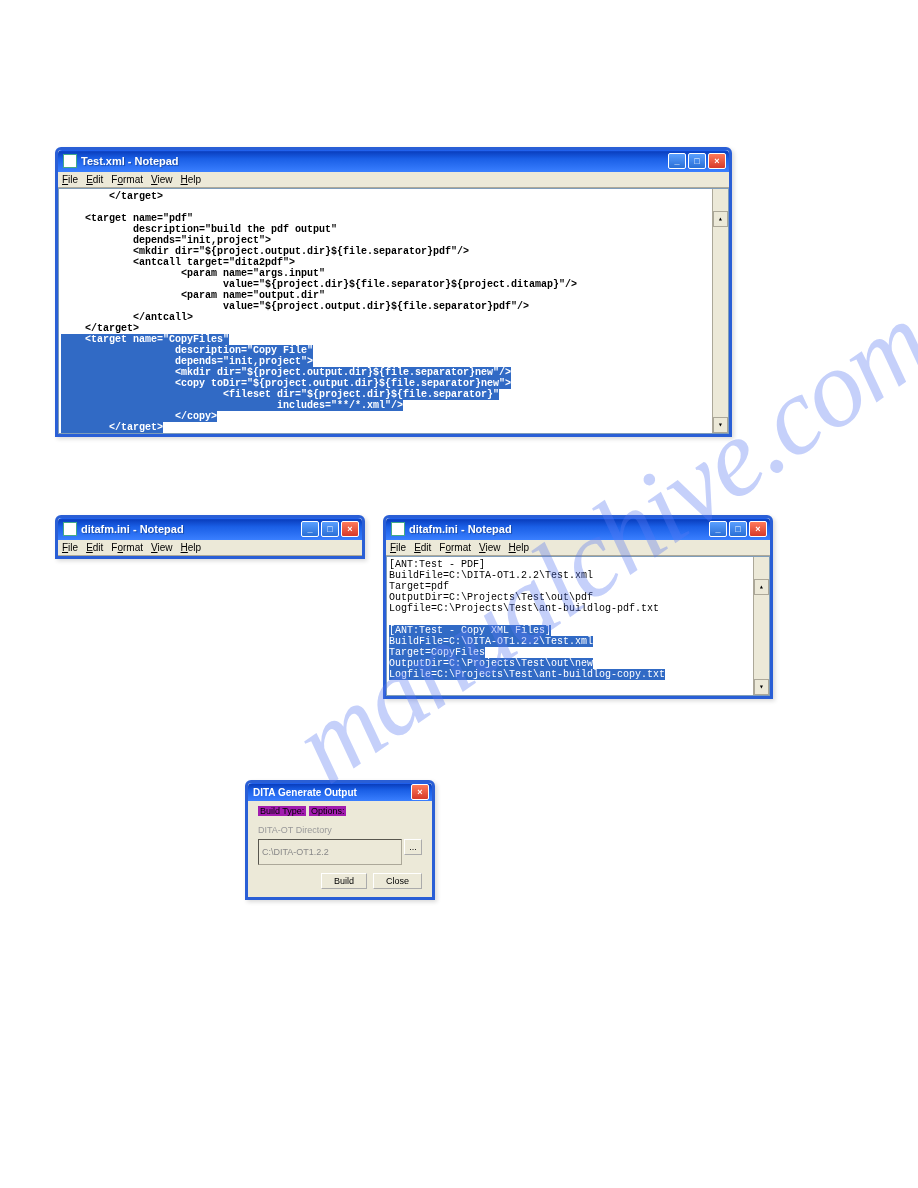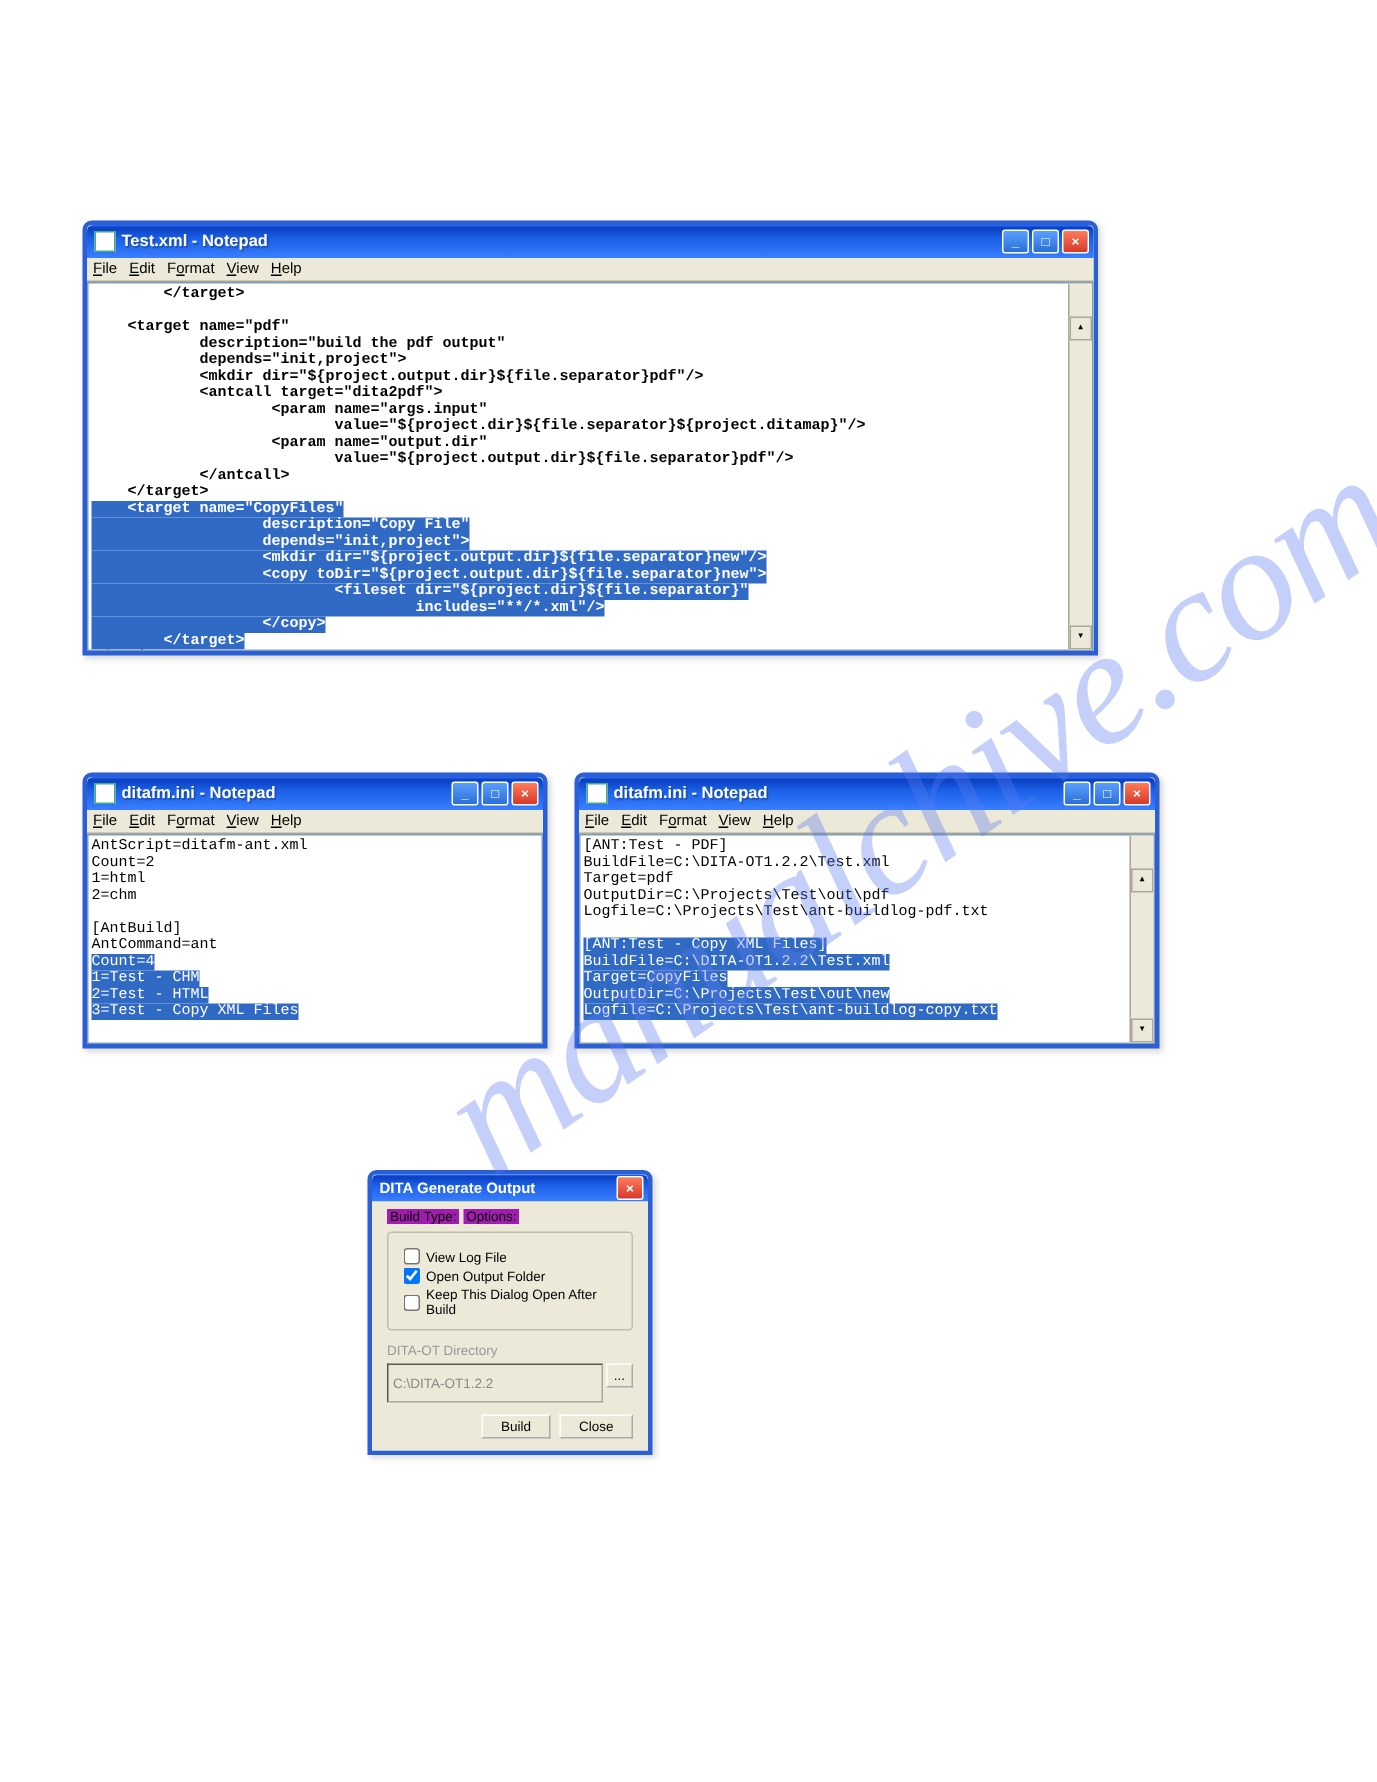--- a/index.html
+++ b/index.html
@@ -209,32 +209,20 @@
       <div class="winbtn close">×</div>
     </div>
   </div>
   <div class="menubar">
     <span><u>F</u>ile</span>
     <span><u>E</u>dit</span>
     <span>F<u>o</u>rmat</span>
     <span><u>V</u>iew</span>
     <span><u>H</u>elp</span>
   </div>
-  <div class="content" id="c2">AntScript=ditafm-ant.xml
-Count=2
-1=html
-2=chm
-
-[AntBuild]
-AntCommand=ant
-<span class="hl">Count=4</span>
-<span class="hl">1=Test - CHM</span>
-<span class="hl">2=Test - HTML</span>
-<span class="hl">3=Test - Copy XML Files</span>
-</div>
 </div>
 
 <div class="window" id="win3">
   <div class="titlebar">
     <div class="icon"></div>
     <div class="title">ditafm.ini - Notepad</div>
     <div class="winbtns">
       <div class="winbtn min">_</div>
       <div class="winbtn max">□</div>
       <div class="winbtn close">×</div>
@@ -265,34 +253,20 @@
 </div>
 
 <div class="window" id="dlg4">
   <div class="dlgtitle">
     <div class="title">DITA Generate Output</div>
     <div class="winbtn close">×</div>
   </div>
   <div class="dlgbody">
     <div class="grouplabel">Build Type:</div>
     <div class="grouplabel">Options:</div>
-    <div class="groupbox">
-      <div class="chkrow">
-          <input type="checkbox" style="">
-          <span>View Log File</span>
-        </div>
-      <div class="chkrow">
-          <input type="checkbox" checked="" style="">
-          <span>Open Output Folder</span>
-        </div>
-      <div class="chkrow">
-          <input type="checkbox" style="">
-          <span>Keep This Dialog Open After Build</span>
-        </div>
-    </div>
     <div class="disabled-label">DITA-OT Directory</div>
     <div class="pathbox">
       <input type="text" disabled="" value="C:\DITA-OT1.2.2" style="">
       <button>...</button>
     </div>
     <div class="btnrow">
       <button>Build</button>
       <button>Close</button>
     </div>
   </div>

